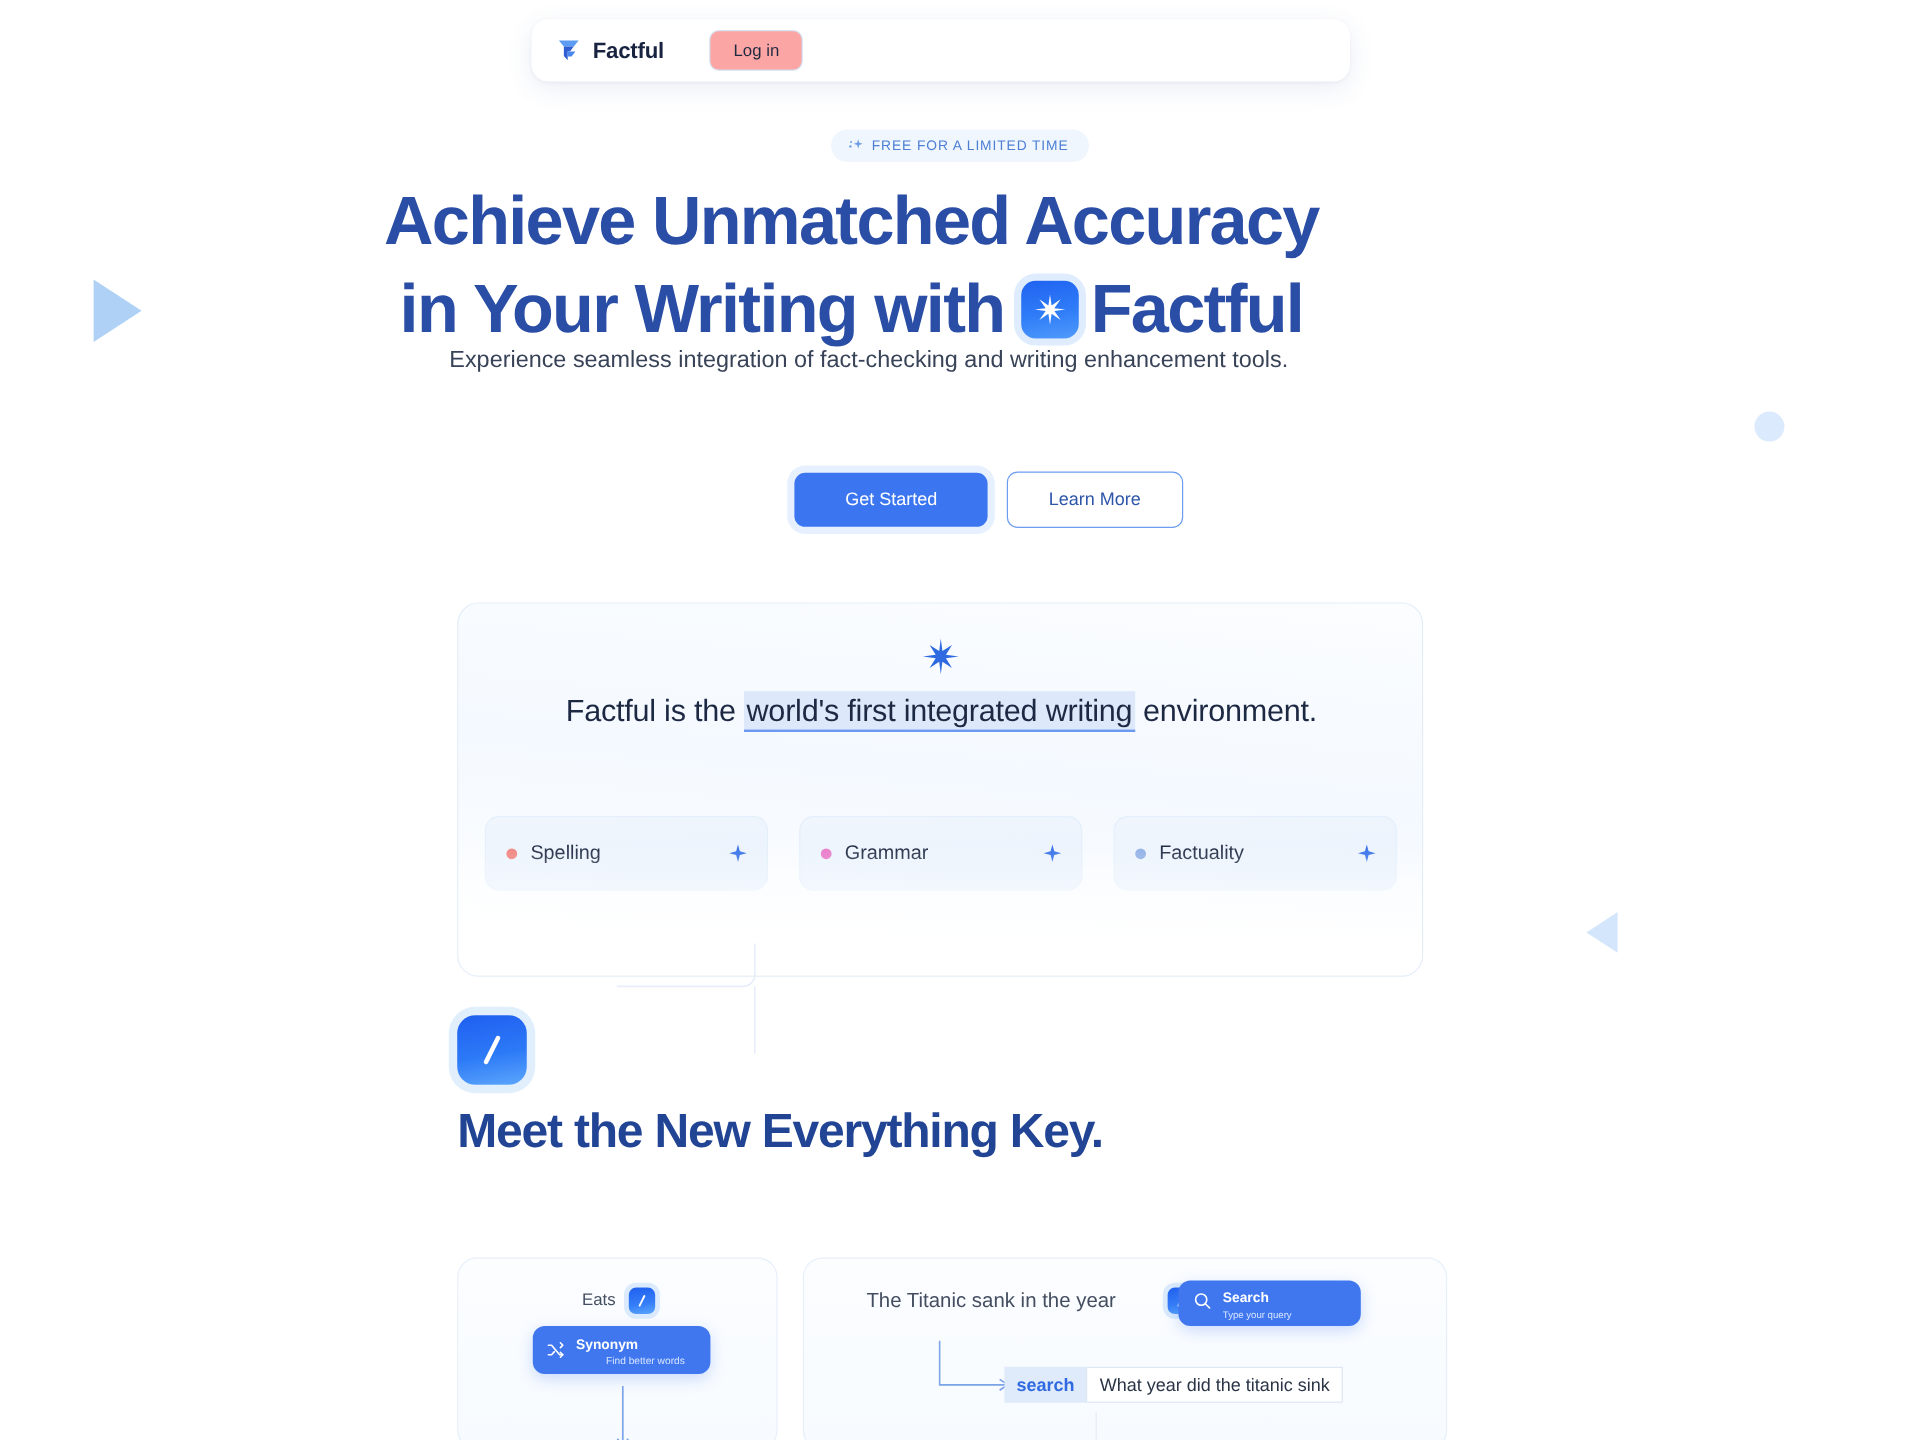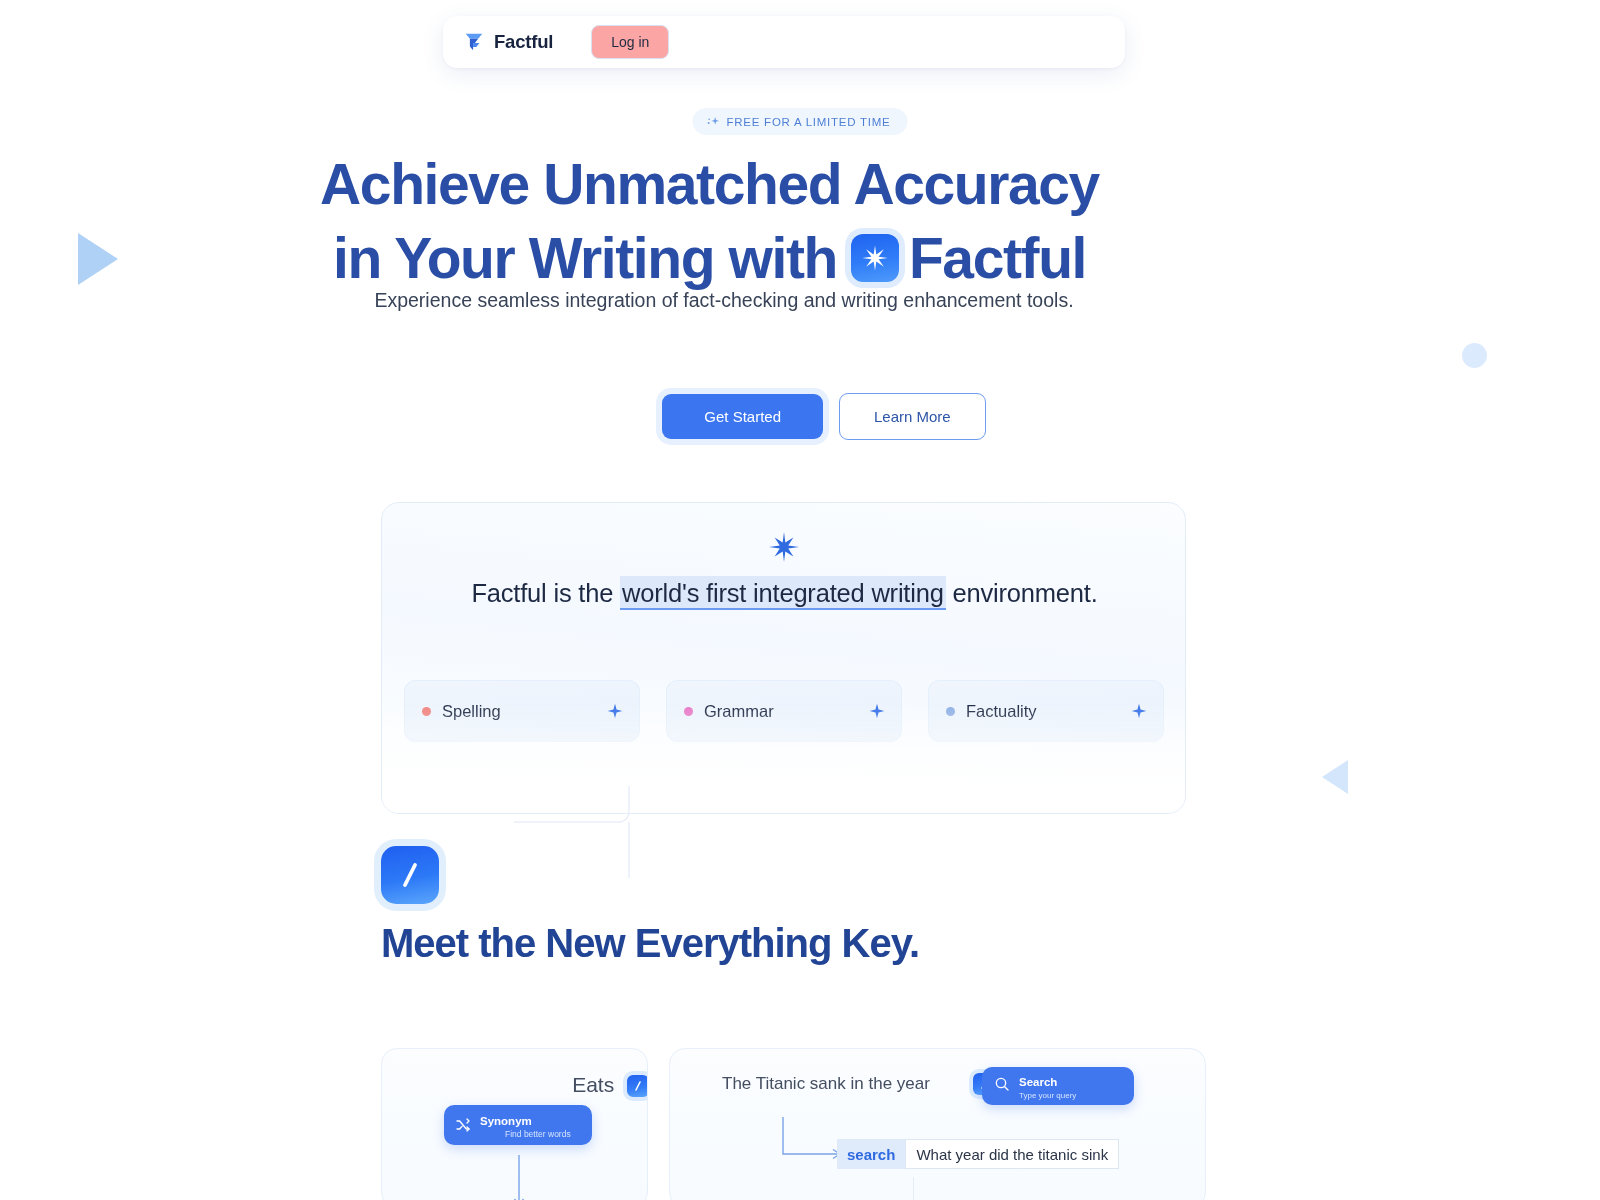--- a/index.html
+++ b/index.html
@@ -227,21 +227,21 @@
     width: 22px; height: 22px; border-radius: 6px;
     background: linear-gradient(170deg, #2060ef 0%, #357ef8 60%, #5ba6fb 100%);
     box-shadow: 0 0 0 4px rgba(198,223,252,0.6);
     vertical-align: middle;
     margin-left: 7px;
   }
   .mini-key svg { width: 12px; height: 12px; display: block; }
 
   .eats-line {
     position: absolute; left: 0; top: 24px; width: 267px;
-    text-align: right; font-size: 21px; color: #444e61;
+    text-align: center; font-size: 14px; color: #444e61;
   }
   .syn-pill {
     position: absolute; left: 62px; top: 56px;
     width: 148px; height: 40px; border-radius: 10px;
     background: #4077ef;
     display: flex; align-items: center; padding: 0 11px; gap: 9px;
     box-shadow: 0 4px 12px rgba(64,119,239,.25);
   }
   .syn-icon svg { width: 16px; height: 16px; display: block; }
   .syn-title { font-size: 11.5px; font-weight: 700; color: #ffffff; line-height: 13px; }

